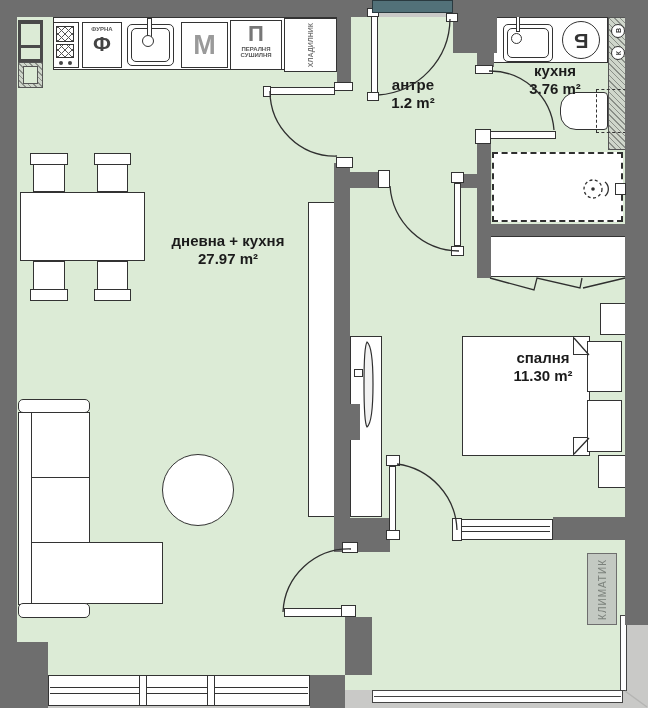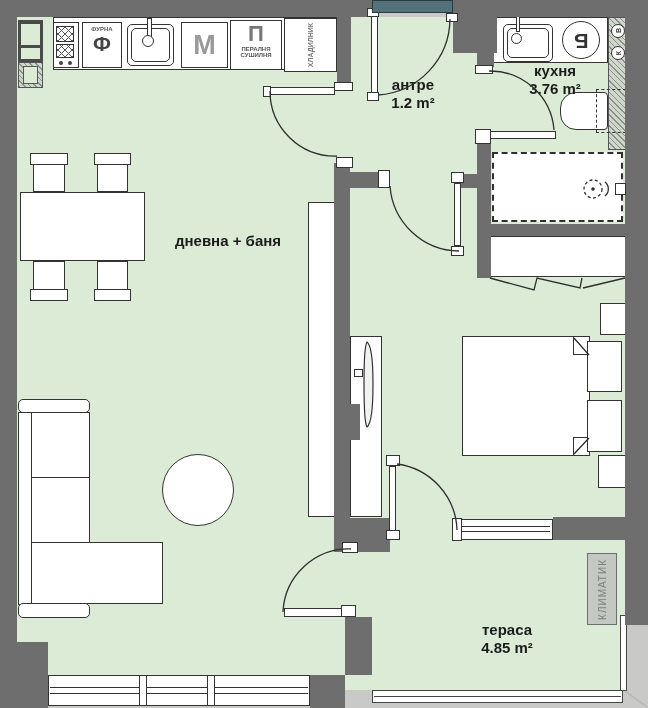--- a/index.html
+++ b/index.html
@@ -175,33 +175,34 @@
 
   <div class="abs cap" style="left:342px;top:542px;width:16px;height:11px;"></div>
   <div class="abs leaf" style="left:284px;top:608px;width:66px;height:9px;"></div>
   <div class="abs cap" style="left:341px;top:605px;width:15px;height:12px;"></div>
 
   <div class="abs cap" style="left:386px;top:455px;width:14px;height:11px;"></div>
   <div class="abs leaf" style="left:389px;top:466px;width:7px;height:66px;"></div>
   <div class="abs cap" style="left:386px;top:530px;width:14px;height:10px;"></div>
 
   <div class="abs lbl" style="left:148px;top:232px;width:160px;">
-    <span>дневна + баня</span>
+    <span>дневна + кухня</span>
+    <span>27.97 m²</span>
   </div>
   <div class="abs lbl" style="left:363px;top:76px;width:100px;">
     <span>антре</span>
     <span>1.2 m²</span>
   </div>
   <div class="abs lbl" style="left:505px;top:62px;width:100px;">
     <span>кухня</span>
     <span>3.76 m²</span>
   </div>
-  <div class="abs lbl" style="left:457px;top:621px;width:100px;">
-    <span>тераса</span>
-    <span>4.85 m²</span>
+  <div class="abs lbl" style="left:493px;top:349px;width:100px;">
+    <span>спалня</span>
+    <span>11.30 m²</span>
   </div>
 
   <svg class="ov" width="648" height="708" viewBox="0 0 648 708">
     <path class="ln" d="M378,95 A77,77 0 0 0 450,19"></path>
     <path class="ln" d="M270,91 A65,65 0 0 0 337,156"></path>
     <path class="ln" d="M489,71 A64,64 0 0 1 554,130"></path>
     <path class="ln" d="M390,186 A70,70 0 0 0 459,251"></path>
     <path class="ln" d="M283,612 A66,66 0 0 1 351,549"></path>
     <path class="ln" d="M397,464 A69,69 0 0 1 457,530"></path>
     <path class="ln" d="M490,278 L534,290 L537,278 L580,288 L582,278 M583,288 L625,278"></path>

